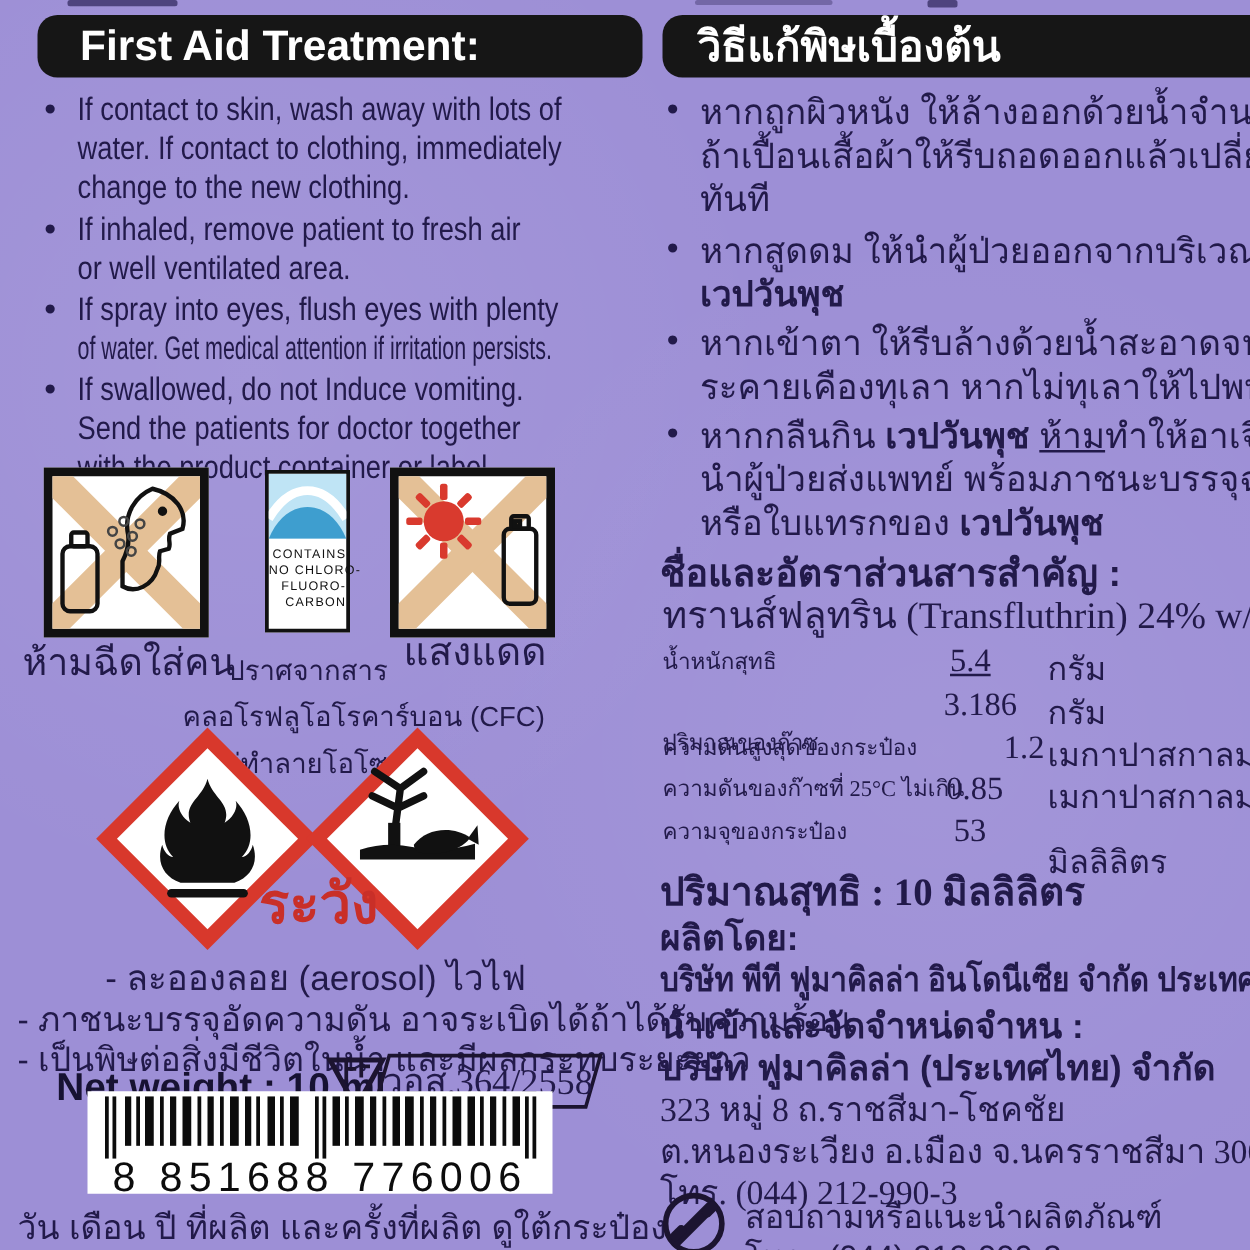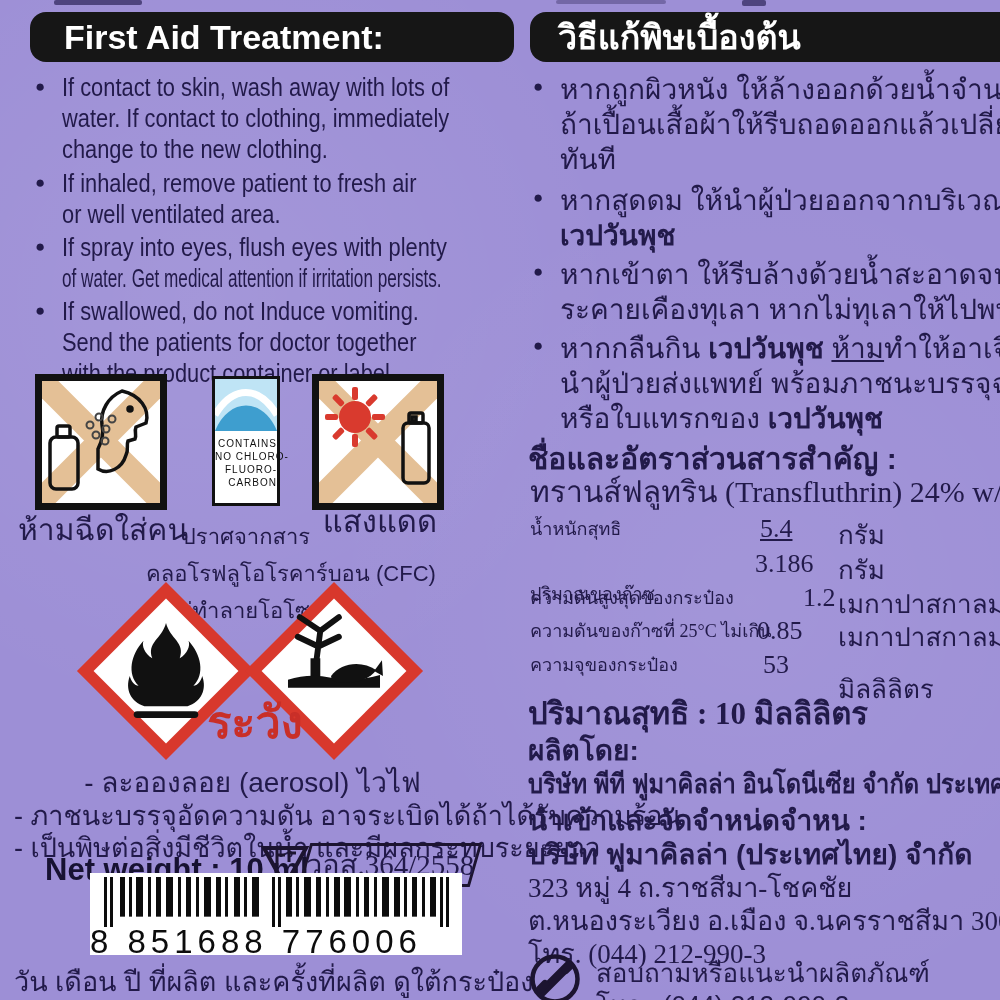--- a/index.html
+++ b/index.html
@@ -24,21 +24,21 @@
   .b{font-weight:bold;}
   .ul{text-decoration:underline;}
   .serif{font-family:"Liberation Serif", serif;}
   .cap{text-align:center;white-space:nowrap;}
   .pict{background:#fff;border:7px solid #111;box-sizing:border-box;}
   .spec-label{white-space:nowrap;font-size:18px;}
   .spec-val{white-space:nowrap;font-size:26px;}
   .red{color:#c92f28;}
   .cfc-box{background:#fff;border:3px solid #111;box-sizing:border-box;text-align:center;}
   .cfc-text{font-size:10px;font-weight:normal;letter-spacing:1px;line-height:13px;color:#111;white-space:nowrap;text-align:right;}
-  .barcode{background:#fff;margin-left:20px;}
+  .barcode{background:#fff;text-align:center;}
   .bc-digits{font-size:33px;letter-spacing:5px;color:#0c0c0c;margin-top:-4px;white-space:nowrap;}
   .remnant{background:#241c4e;opacity:.65;border-radius:2px;}
   .pgram{transform:skewX(-16deg);border:3px solid #1c1430;display:flex;align-items:center;justify-content:center;box-sizing:border-box;}
   .pgram span{transform:skewX(16deg);font-size:29px;white-space:nowrap;font-family:"Liberation Serif",serif;}
 </style>
 </head>
 <body>
 
 <div class="stage">
 
@@ -305,21 +305,21 @@
   <div class="abs b" style="left:528px;top:762px;font-size:27px;white-space:nowrap;transform:scaleX(.88);transform-origin:0 50%;">
     <span>บริษัท พีที ฟูมาคิลล่า อินโดนีเซีย จำกัด ประเทศอินโดนีเซีย</span>
   </div>
   <div class="abs b" style="left:528px;top:798px;font-size:28px;white-space:nowrap;">
     <span>นำเข้าและจัดจำหน่ดจำหน :</span>
   </div>
   <div class="abs b" style="left:528px;top:832px;font-size:28px;white-space:nowrap;">
     <span>บริษัท ฟูมาคิลล่า (ประเทศไทย) จำกัด</span>
   </div>
   <div class="abs serif" style="left:528px;top:866px;font-size:27px;white-space:nowrap;">
-    <span>323 หมู่ 4 ถ.ราชสีมา-โชคชัย</span>
+    <span>323 หมู่ 8 ถ.ราชสีมา-โชคชัย</span>
   </div>
   <div class="abs serif" style="left:528px;top:899px;font-size:27px;white-space:nowrap;">
     <span>ต.หนองระเวียง อ.เมือง จ.นครราชสีมา 30000</span>
   </div>
   <div class="abs serif" style="left:528px;top:932px;font-size:27px;white-space:nowrap;">
     <span>โทร. (044) 212-990-3</span>
   </div>
 
   <svg class="abs" style="left:528px;top:952px;" width="54" height="54" viewBox="0 0 60 60">
     <circle cx="30" cy="30" r="25" stroke="#1c1430" stroke-width="5" fill="none"></circle>

